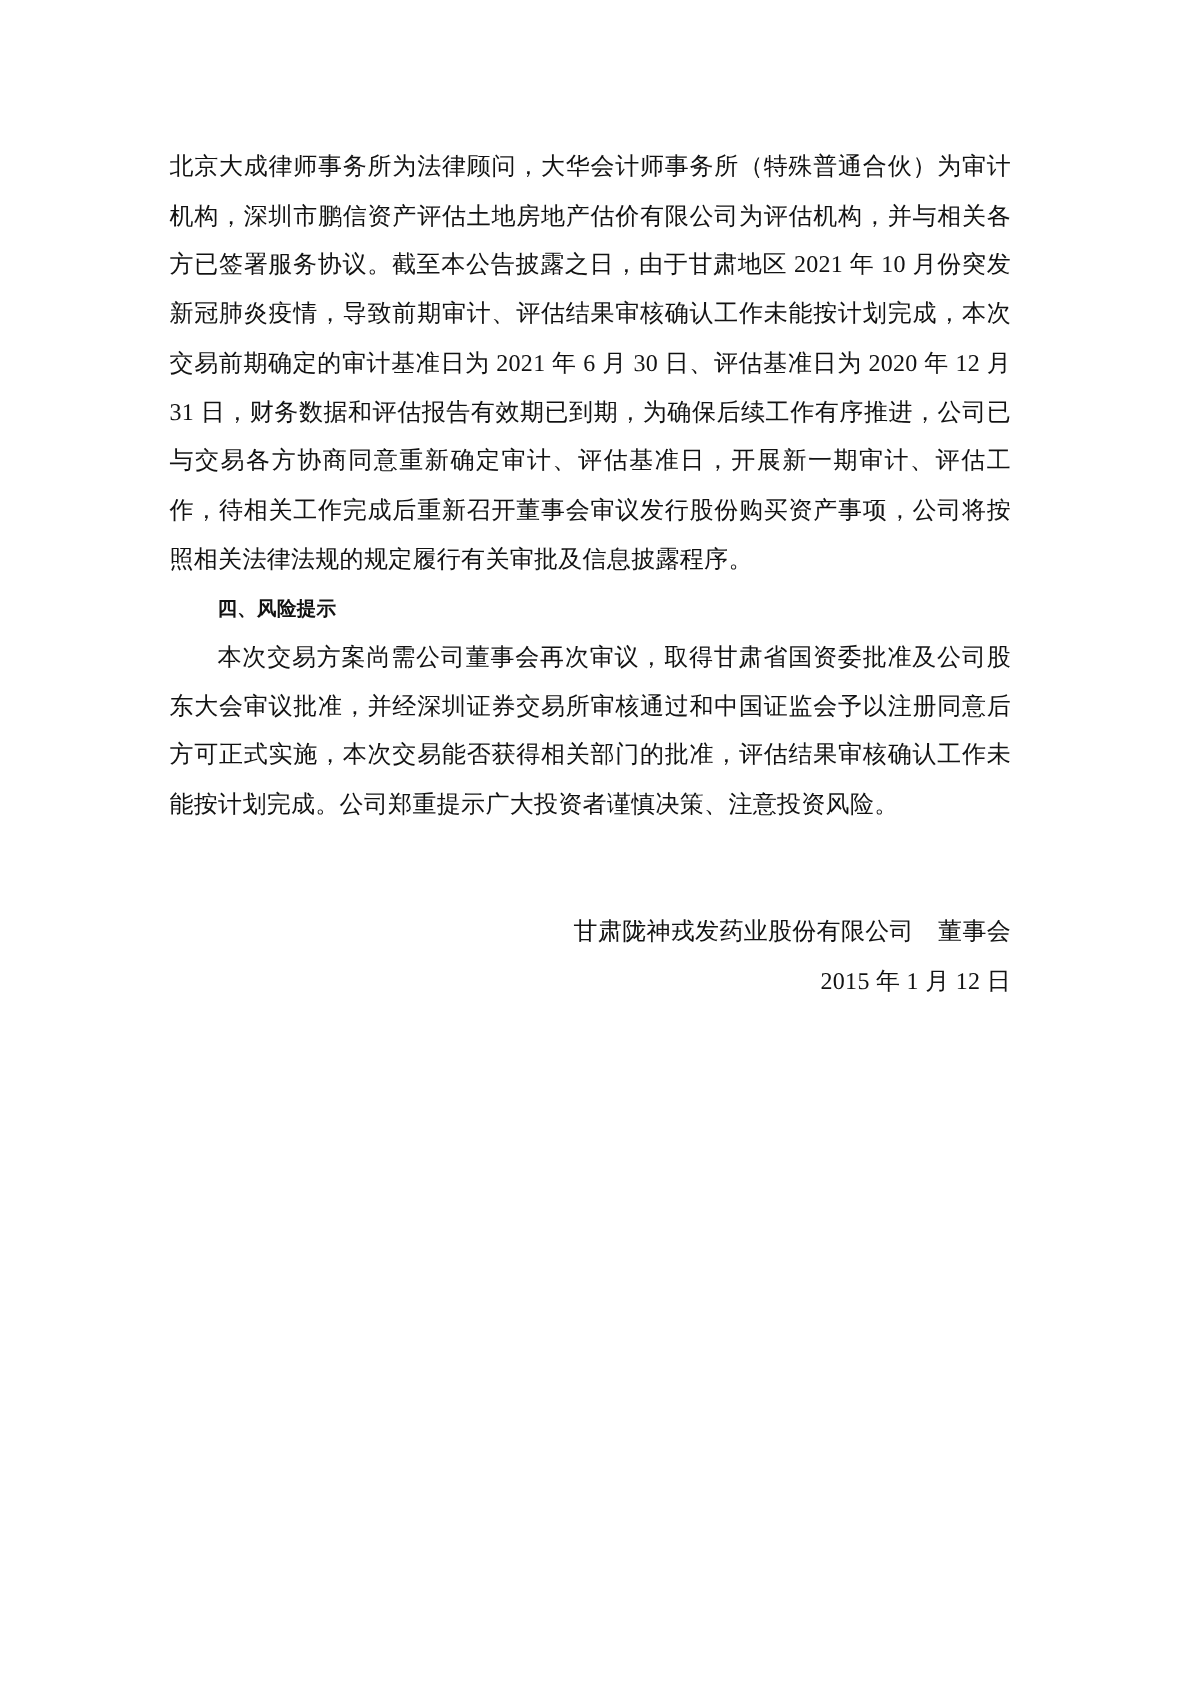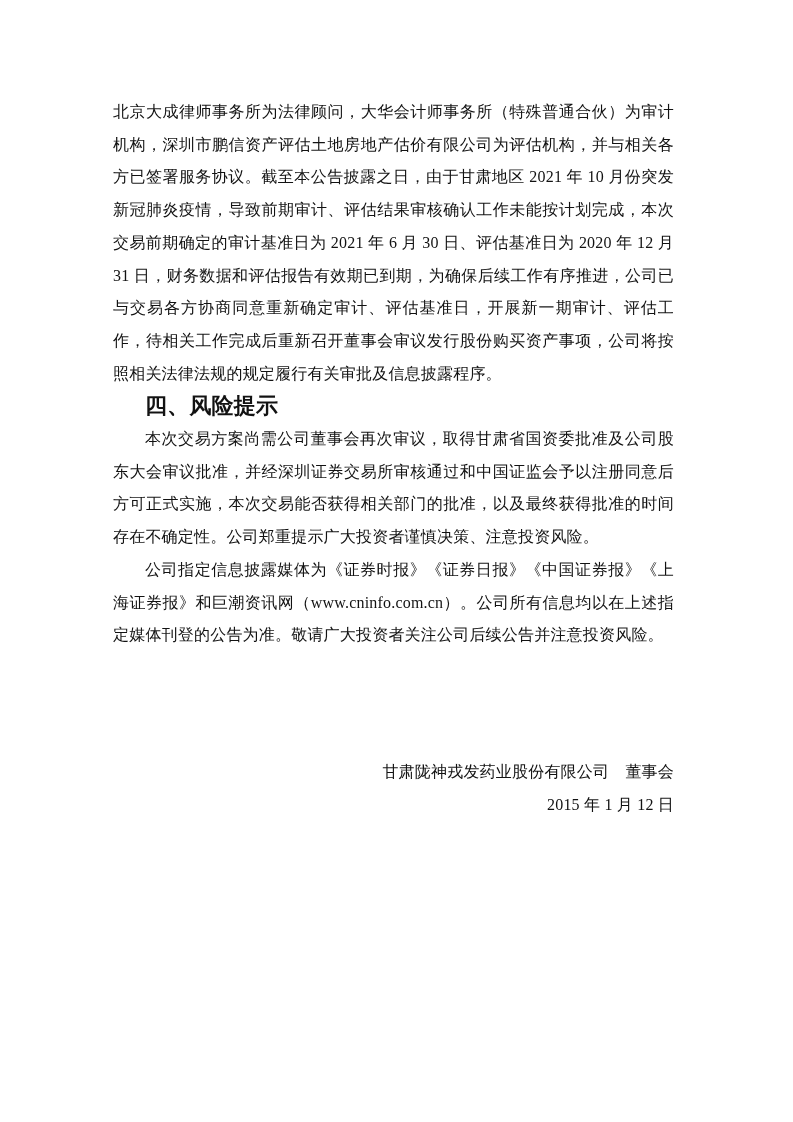--- a/index.html
+++ b/index.html
@@ -28,52 +28,51 @@
   }
   .content p {
     margin: 0;
     padding: 0;
   }
   .para-indent {
     text-indent: 32px;
   }
   .section-heading {
     margin: 0;
-    font-size: 22px;
+    font-size: 13px;
     font-weight: bold;
     text-indent: 32px;
     text-align: left;
   }
   .closing {
     text-indent: 32px;
     margin-top: 32.7px !important;
     text-align: left;
   }
   .signature-block {
-    margin-top: 104px;
+    margin-top: 52px;
     text-align: right;
   }
   .signature-block p {
     margin: 0;
     text-align: right;
   }
 </style>
 </head>
 <body>
 
 <div class="page">
   <div class="content">
 
     <p class="para-continuation">北京大成律师事务所为法律顾问，大华会计师事务所（特殊普通合伙）为审计机构，深圳市鹏信资产评估土地房地产估价有限公司为评估机构，并与相关各方已签署服务协议。截至本公告披露之日，由于甘肃地区 2021 年 10 月份突发新冠肺炎疫情，导致前期审计、评估结果审核确认工作未能按计划完成，本次交易前期确定的审计基准日为 2021 年 6 月 30 日、评估基准日为 2020 年 12 月 31 日，财务数据和评估报告有效期已到期，为确保后续工作有序推进，公司已与交易各方协商同意重新确定审计、评估基准日，开展新一期审计、评估工作，待相关工作完成后重新召开董事会审议发行股份购买资产事项，公司将按照相关法律法规的规定履行有关审批及信息披露程序。</p>
 
     <p class="section-heading">四、风险提示</p>
 
-    <p class="para-indent">本次交易方案尚需公司董事会再次审议，取得甘肃省国资委批准及公司股东大会审议批准，并经深圳证券交易所审核通过和中国证监会予以注册同意后方可正式实施，本次交易能否获得相关部门的批准，以及最终获得批准的时间存在不确定性。公司郑重提示广大投资者谨慎决策、注意投资风险。</p>
+    <p class="para-indent">本次交易方案尚需公司董事会再次审议，取得甘肃省国资委批准及公司股东大会审议批准，并经深圳证券交易所审核通过和中国证监会予以注册同意后方可正式实施，本次交易能否获得相关部门的批准，评估结果审核确认工作未能按计划完成。公司郑重提示广大投资者谨慎决策、注意投资风险。</p>
 
-    <p class="para-indent">公司指定信息披露媒体为《证券时报》《证券日报》《中国证券报》《上海证券报》和巨潮资讯网（www.cninfo.com.cn）。公司所有信息均以在上述指定媒体刊登的公告为准。敬请广大投资者关注公司后续公告并注意投资风险。</p>
 
 
     <div class="signature-block">
       <p>甘肃陇神戎发药业股份有限公司　董事会</p>
       <p>2015 年 1 月 12 日</p>
     </div>
 
   </div>
 </div>
 

